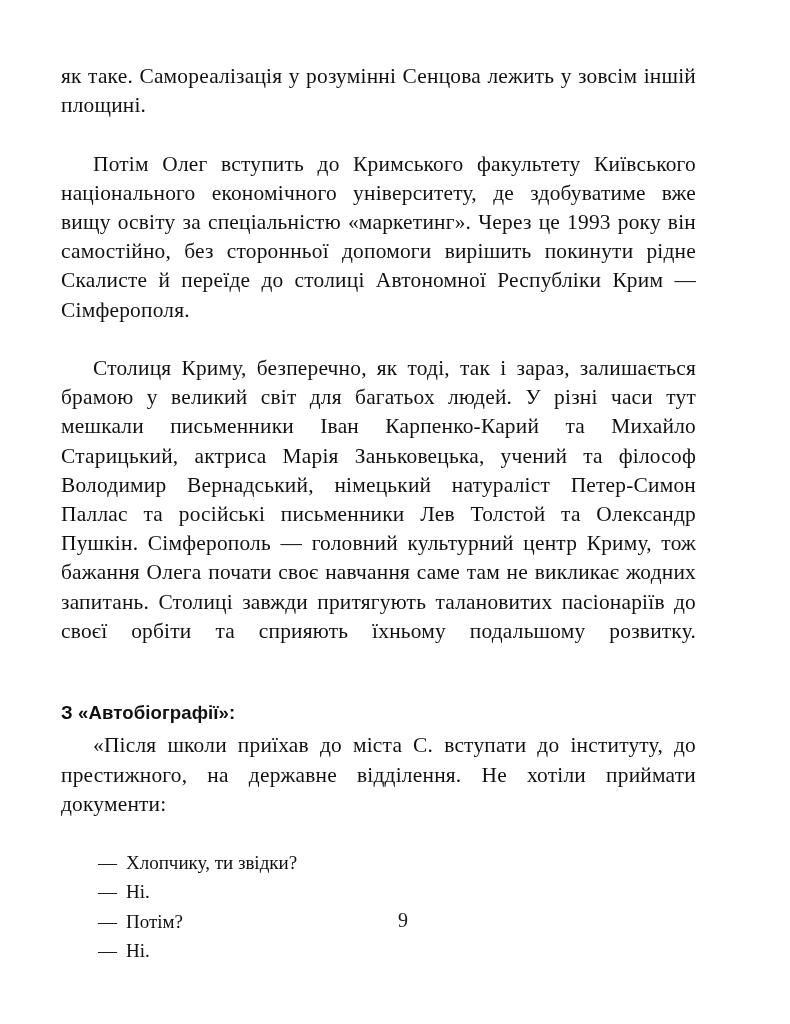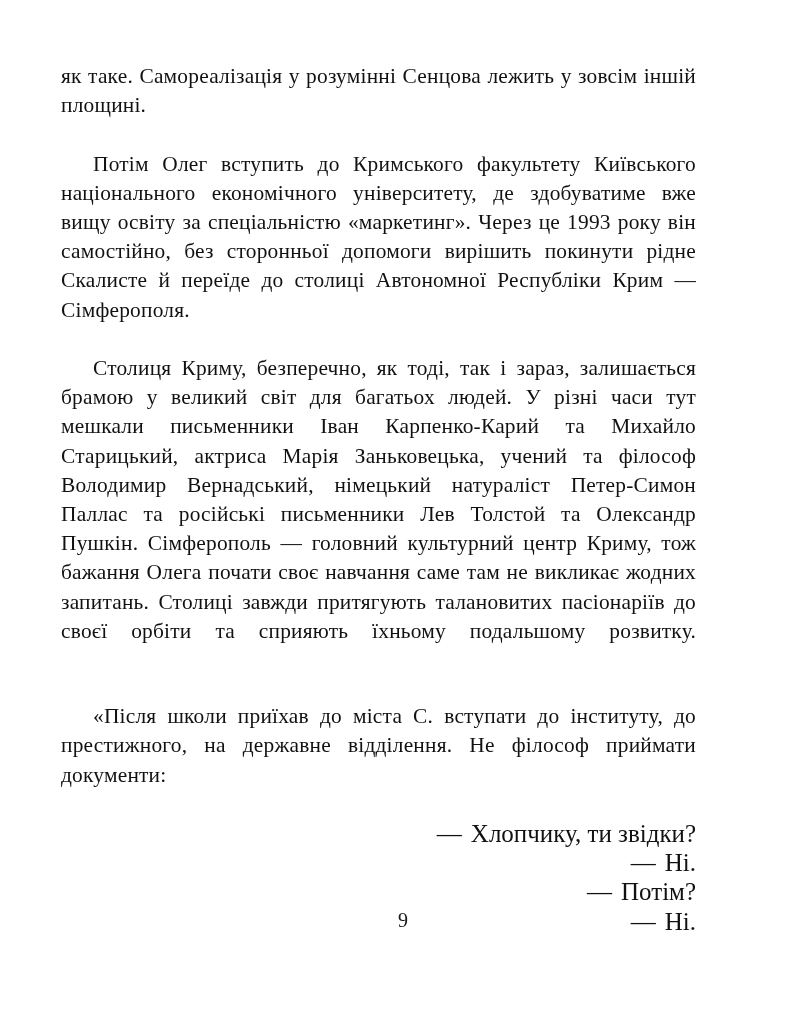--- a/index.html
+++ b/index.html
@@ -68,23 +68,23 @@
 
   .spacer-before-heading {
     height: 23px;
   }
   .spacer-after-heading {
     height: 4px;
   }
 
   .dialogue {
     margin: 0;
-    font-size: 25px;
+    font-size: 19px;
     line-height: 29.2px;
-    text-align: right;
+    text-align: left;
     padding-left: 37px;
     white-space: nowrap;
   }
 
   .dialogue .dash {
     display: inline-block;
     margin-right: 9px;
   }
 
   .page-number {
@@ -106,24 +106,25 @@
   <div class="text-block">
 
     <p class="para">як таке. Самореалізація у розумінні Сенцова лежить у зовсім іншій площині.</p>
 
     <p class="para indent">Потім Олег вступить до Кримського факультету Київського національного економічного університету, де здобуватиме вже вищу освіту за спеціальністю «маркетинг». Через це 1993 року він самостійно, без сторонньої допомоги вирішить покинути рідне Скалисте й переїде до столиці Автономної Республіки Крим — Сімферополя.</p>
 
     <p class="para indent">Столиця Криму, безперечно, як тоді, так і зараз, залишається брамою у великий світ для багатьох людей. У різні часи тут мешкали письменники Іван Карпенко-Карий та Михайло Старицький, актриса Марія Заньковецька, учений та філософ Володимир Вернадський, німецький натураліст Петер-Симон Паллас та російські письменники Лев Толстой та Олександр Пушкін. Сімферополь — головний культурний центр Криму, тож бажання Олега почати своє навчання саме там не викликає жодних запитань. Столиці завжди притягують талановитих пасіонаріїв до своєї орбіти та сприяють їхньому подальшому розвитку.</p>
 
     <div class="spacer-before-heading"></div>
 
+    <p class="heading">З «Автобіографії»:</p>
 
     <div class="spacer-after-heading"></div>
 
-    <p class="para indent">«Після школи приїхав до міста С. вступати до інституту, до престижного, на державне відділення. Не філософ приймати документи:</p>
+    <p class="para indent">«Після школи приїхав до міста С. вступати до інституту, до престижного, на державне відділення. Не хотіли приймати документи:</p>
 
     <p class="dialogue">
       <span class="dash">—</span><span>Хлопчику, ти звідки?</span>
     </p>
     <p class="dialogue">
       <span class="dash">—</span><span>Ні.</span>
     </p>
     <p class="dialogue">
       <span class="dash">—</span><span>Потім?</span>
     </p>

